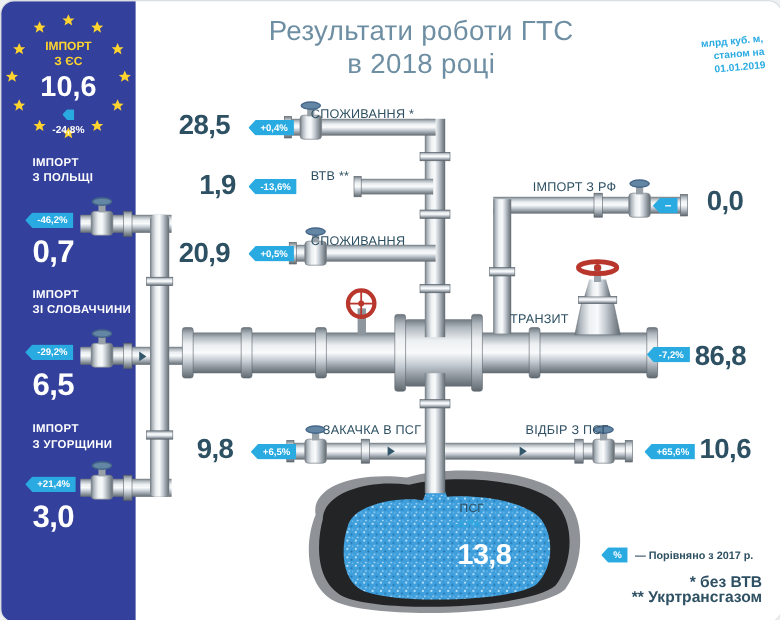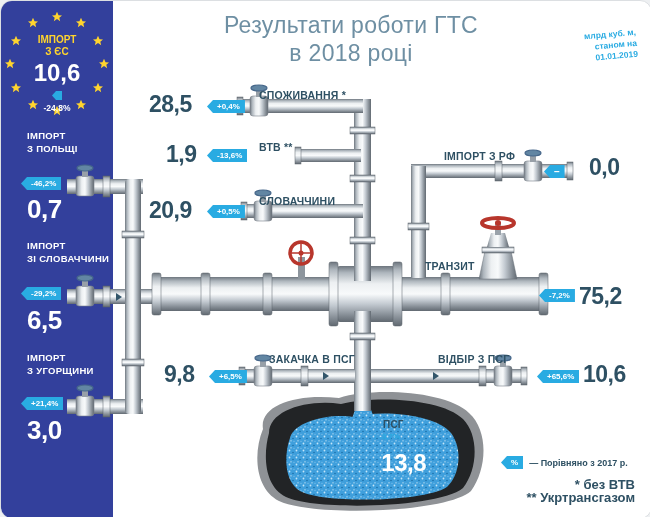--- a/index.html
+++ b/index.html
@@ -6,21 +6,21 @@
   .canvas { position:relative; width:650px; height:517px; background:#ffffff;
             border:1px solid #dcdfe2; border-radius:12px; overflow:hidden; }
 
   
   .title { position:absolute; left:135px; top:10px; width:430px; text-align:center;
            font-weight:normal; font-size:23px; line-height:28px; color:#6e8fa3; letter-spacing:.3px; }
   .unit-note { position:absolute; right:14px; top:28px; text-align:right; color:#29abe2;
                font-size:8.5px; line-height:11px; font-weight:bold; white-space:pre-line;
                transform:rotate(-5deg); }
   .val { position:absolute; font-weight:bold; color:#2e5063; font-size:23px; letter-spacing:-.5px; }
-  .lbl { position:absolute; font-weight:bold; color:#2e5063; font-size:10.5px; letter-spacing:.2px; }
+  .lbl { position:absolute; font-weight:normal; color:#2e5063; font-size:10.5px; letter-spacing:.2px; }
   .badge { position:absolute; display:inline-block; background:#29abe2; color:#fff; font-weight:bold;
            font-size:8px; line-height:13px; height:13px; padding:0 5px 0 10px;
            clip-path:polygon(6px 0, 100% 0, 100% 100%, 6px 100%, 0 50%); }
 
   
   .sidebar { position:absolute; left:0; top:0; width:112px; height:517px; background:#33409c; }
   .side-lbl { position:absolute; color:#fff; font-weight:bold; font-size:9.5px; line-height:13px;
               white-space:pre-line; letter-spacing:.3px; }
   .side-val { position:absolute; color:#fff; font-weight:bold; font-size:26px; letter-spacing:-.5px; }
   .eu-lbl { position:absolute; left:0; top:33px; width:112px; text-align:center; color:#ffd42e;
@@ -227,29 +227,29 @@
   <div class="val" style="left:148px; top:90px">28,5</div>
   <div class="badge" style="left:206px; top:99px">+0,4%</div>
   <div class="lbl" style="left:258px; top:88px">СПОЖИВАННЯ *</div>
 
   <div class="val" style="left:165px; top:140px">1,9</div>
   <div class="badge" style="left:206px; top:148px">-13,6%</div>
   <div class="lbl" style="left:258px; top:140px">ВТВ **</div>
 
   <div class="val" style="left:148px; top:196px">20,9</div>
   <div class="badge" style="left:206px; top:204px">+0,5%</div>
-  <div class="lbl" style="left:258px; top:194px">СЛОВАЧЧИНИ</div>
+  <div class="lbl" style="left:258px; top:194px">СПОЖИВАННЯ</div>
 
   <div class="lbl" style="left:443px; top:149px">ІМПОРТ З РФ</div>
   <div class="badge" style="left:543px; top:164px; font-size:10px">–</div>
   <div class="val" style="left:588px; top:153px">0,0</div>
 
   <div class="lbl" style="left:424px; top:259px">ТРАНЗИТ</div>
   <div class="badge" style="left:538px; top:288px">-7,2%</div>
-  <div class="val" style="left:578px; top:282px">75,2</div>
+  <div class="val" style="left:578px; top:282px">86,8</div>
 
   <div class="val" style="left:163px; top:360px">9,8</div>
   <div class="badge" style="left:208px; top:369px">+6,5%</div>
   <div class="lbl" style="left:268px; top:352px">ЗАКАЧКА В ПСГ</div>
 
   <div class="lbl" style="left:437px; top:352px">ВІДБІР З ПСГ</div>
   <div class="badge" style="left:536px; top:369px">+65,6%</div>
   <div class="val" style="left:582px; top:360px">10,6</div>
 
   <div class="lbl" style="left:382px; top:418px; font-size:10px">ПСГ</div>

